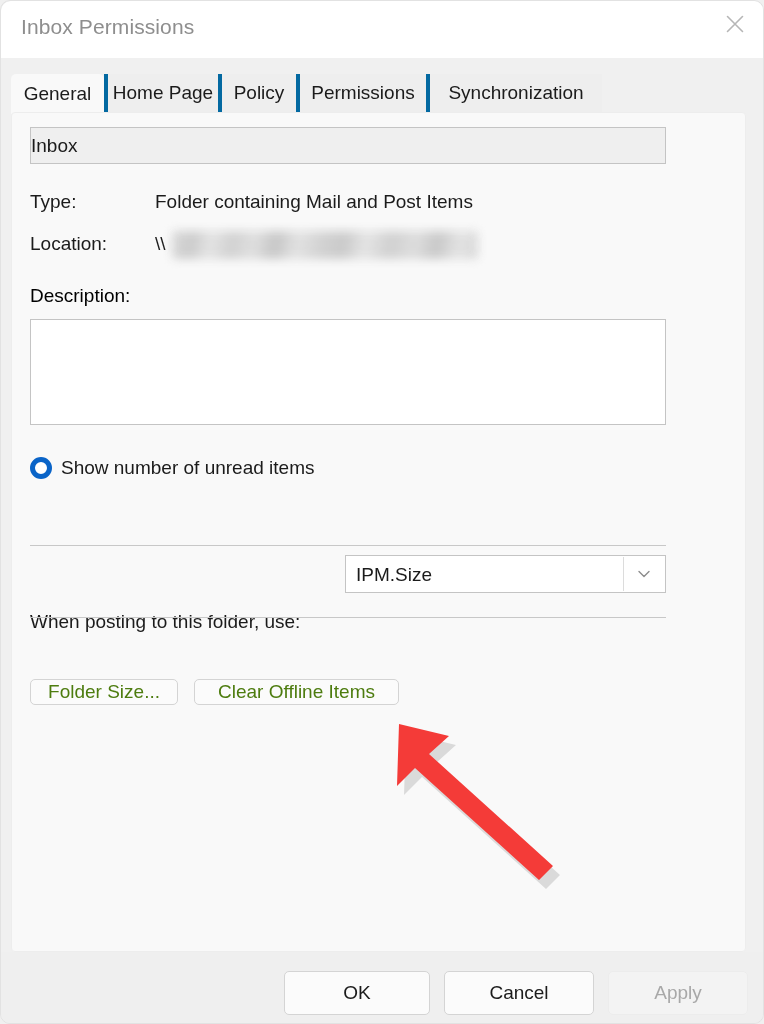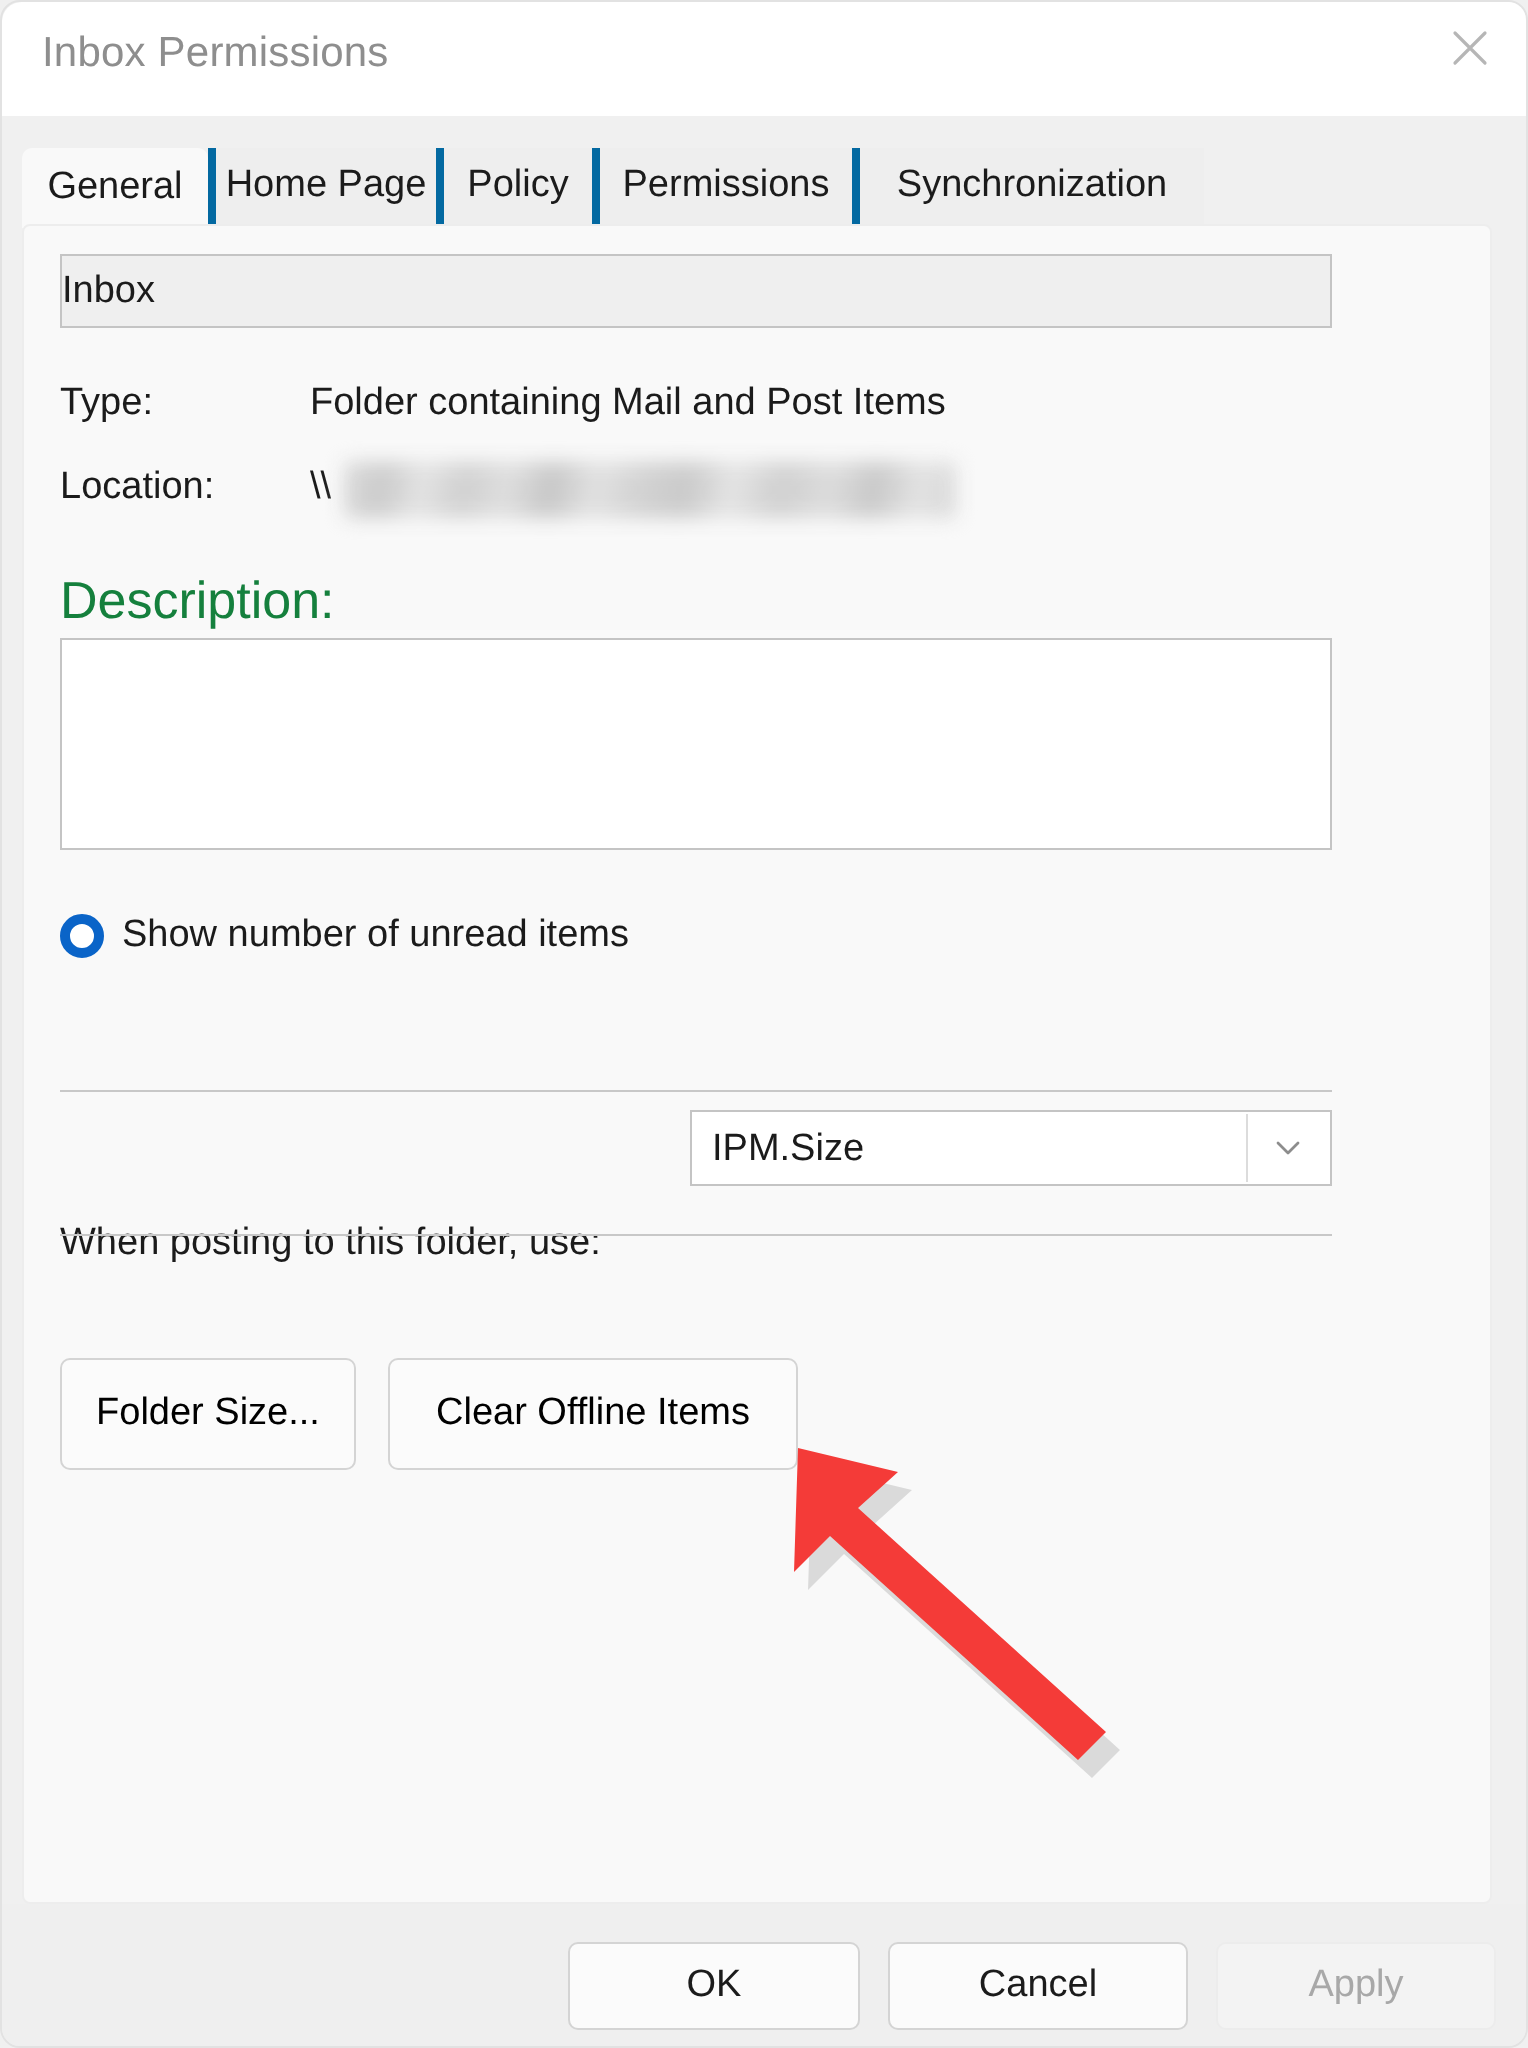--- a/index.html
+++ b/index.html
@@ -160,22 +160,22 @@
        #c6c6c6 86%, #e2e2e2 93%, #d6d6d6 100%);
     filter: blur(5px);
     opacity: 0.95;
   }
 
   
   .desc-label {
     position: absolute;
     left: 18px;
     top: 172px;
-    font-size: 26px;
-    color: #15803d;
+    font-size: 19px;
+    color: #000000;
   }
   .desc-box {
     position: absolute;
     left: 18px;
     top: 206px;
     width: 636px;
     height: 106px;
     background: #ffffff;
     border: 1px solid #c4c4c4;
     box-sizing: border-box;
@@ -265,30 +265,30 @@
     box-sizing: border-box;
     display: flex;
     align-items: center;
     justify-content: center;
   }
 
   
   .act-btn {
     position: absolute;
     top: 566px;
-    height: 56px;
+    height: 26px;
     background: #fbfbfb;
     border: 1px solid #d4d4d4;
     border-radius: 5px;
     box-sizing: border-box;
     display: flex;
     align-items: center;
     justify-content: center;
     font-size: 19px;
-    color: #000000;
+    color: #4d7c0f;
     white-space: nowrap;
     cursor: default;
   }
   .btn-foldersize { left: 18px; width: 148px; }
   .btn-clearoffline { left: 182px; width: 205px; }
 
   
   .arrow-anno {
     position: absolute;
     left: 380px;

